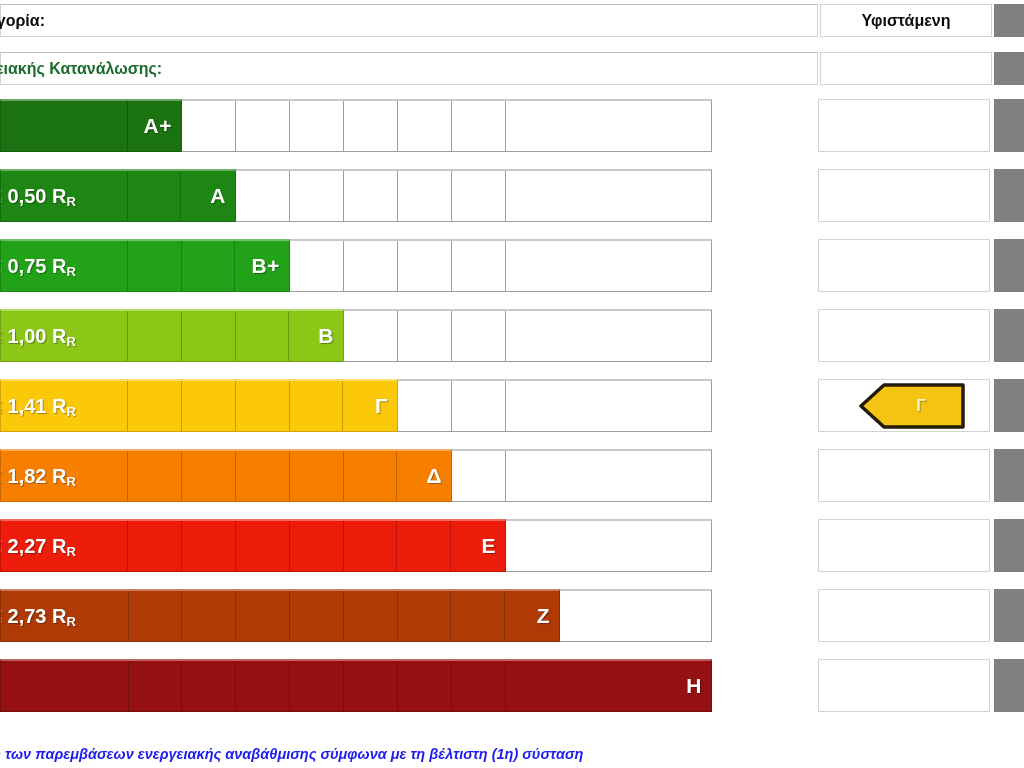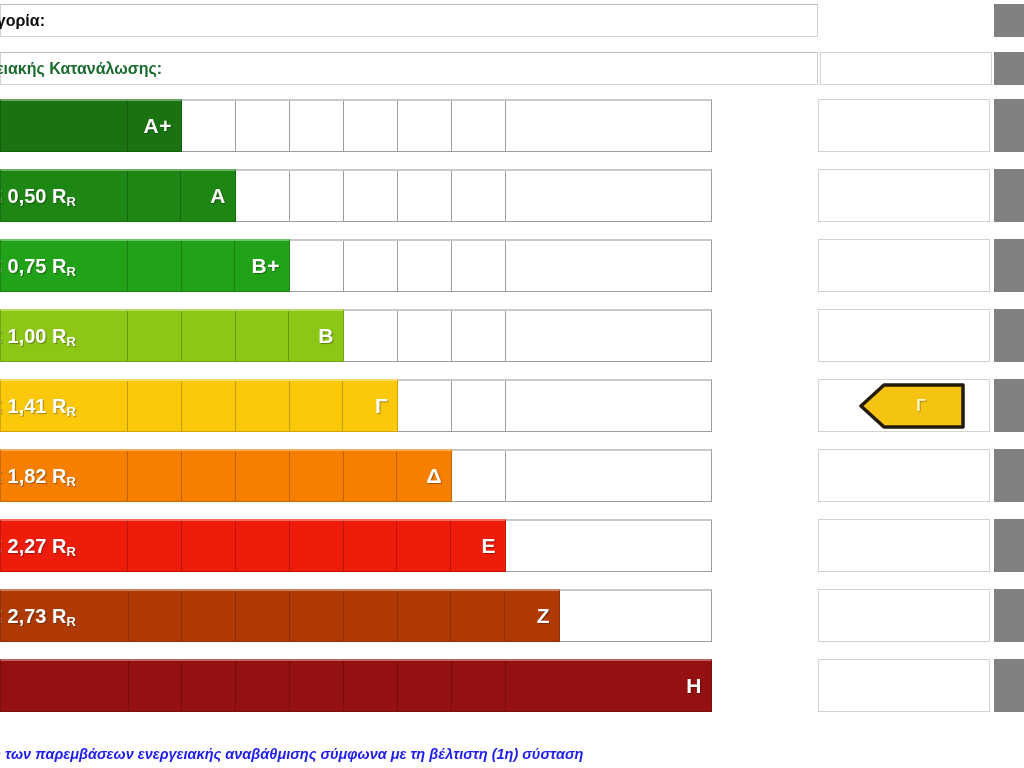--- a/index.html
+++ b/index.html
@@ -179,20 +179,23 @@
   }
 </style>
 </head>
 <body>
 
 <div id="root">
 
   <div class="hdr-row" style="top:4px;">
     <div class="hdr-left">
       <span class="hdr-left-text">ηγορία:</span>
+    </div>
+    <div class="hdr-right">
+      <span class="hdr-right-text">Υφιστάμενη</span>
     </div>
   </div>
 
   <div class="hdr-row" style="top:52px;">
     <div class="hdr-left">
       <span class="hdr-left-text green">γειακής Κατανάλωσης:</span>
     </div>
     <div class="hdr-right"></div>
   </div>
 

